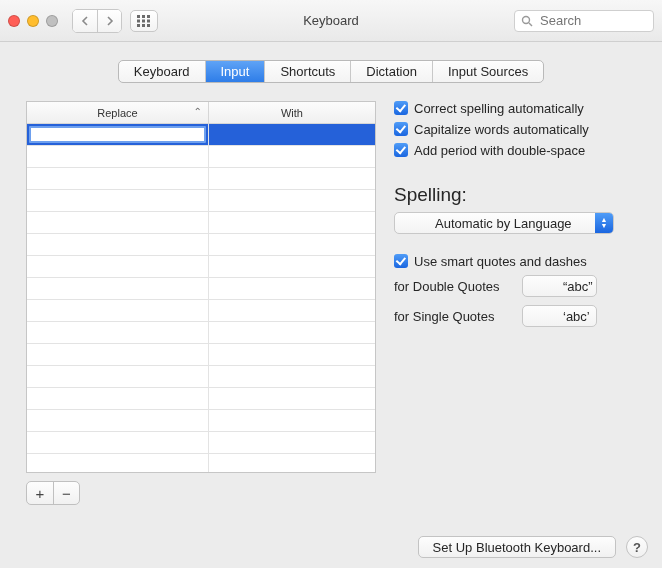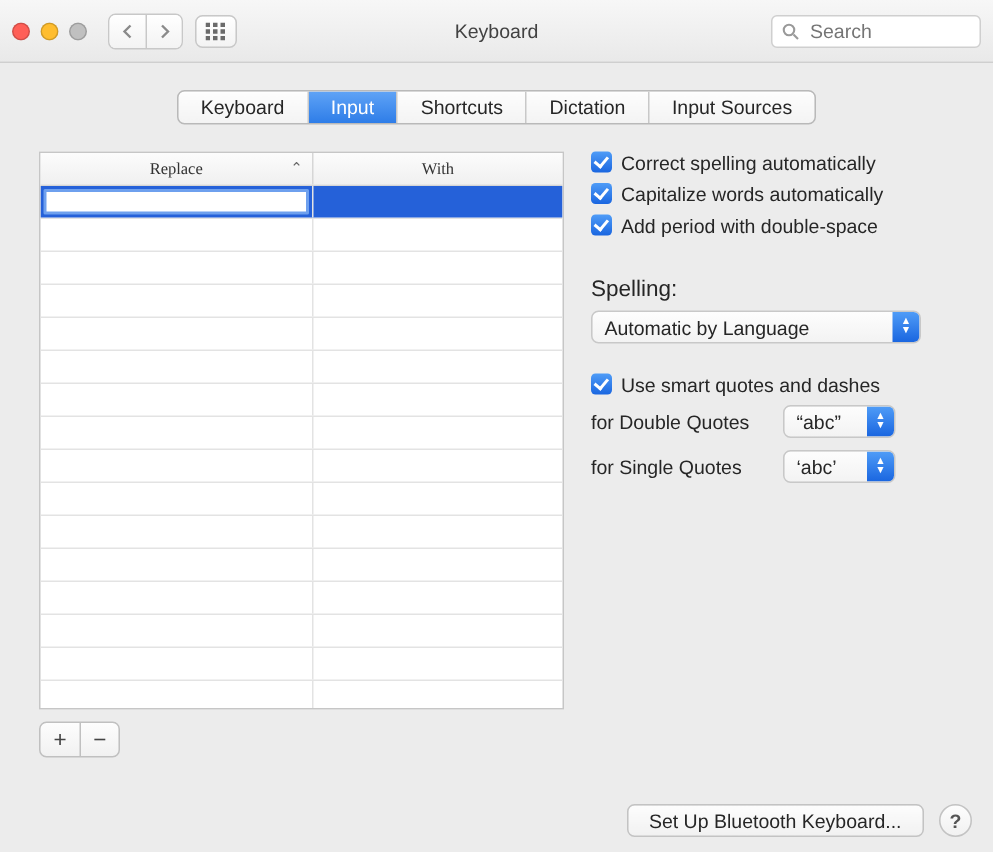--- a/index.html
+++ b/index.html
@@ -116,21 +116,20 @@
     padding: 0 12px;
   }
   .left { flex: 0 0 350px; }
   .right { flex: 1; padding-top: 0; }
   
   .table-outer {
     border: 1px solid #c6c6c6;
     border-radius: 0;
     overflow: hidden;
     background: #fff;
-    font-family: Liberation Serif, serif;
   }
   .thead {
     display: flex;
     background: linear-gradient(#fcfcfc,#f0f0f0);
     border-bottom: 1px solid #d6d6d6;
     height: 22px;
     font-size: 11px;
     color: #333;
   }
   .th {
@@ -192,29 +191,30 @@
     flex-shrink: 0;
   }
   .mac-check::after {
     content: "";
     width: 4px; height: 7px;
     border: solid #fff;
     border-width: 0 2px 2px 0;
     transform: rotate(40deg) translate(-1px,-1px);
   }
   .section-gap { height: 20px; }
-  .label { margin-bottom: 6px; font-size:15px; }
+  .label { margin-bottom: 6px; font-size:19px; }
   .popup {
     display: flex; align-items: center;
     height: 22px;
     border: 1px solid #c8c8c8;
     border-radius: 5px;
     background: linear-gradient(#fdfdfd,#f3f3f3);
     overflow: hidden;
     font-size: 13px;
+    padding-left: 32px;
   }
   .popup .popup-label {
     flex: 1; padding: 0 8px;
   }
   .popup .popup-arrows {
     width: 18px; height: 100%;
     background: linear-gradient(#4f9cf7,#1a66e0);
     color: #fff;
     display:flex; flex-direction:column; align-items:center; justify-content:center;
     font-size: 7px; line-height: 6px;

